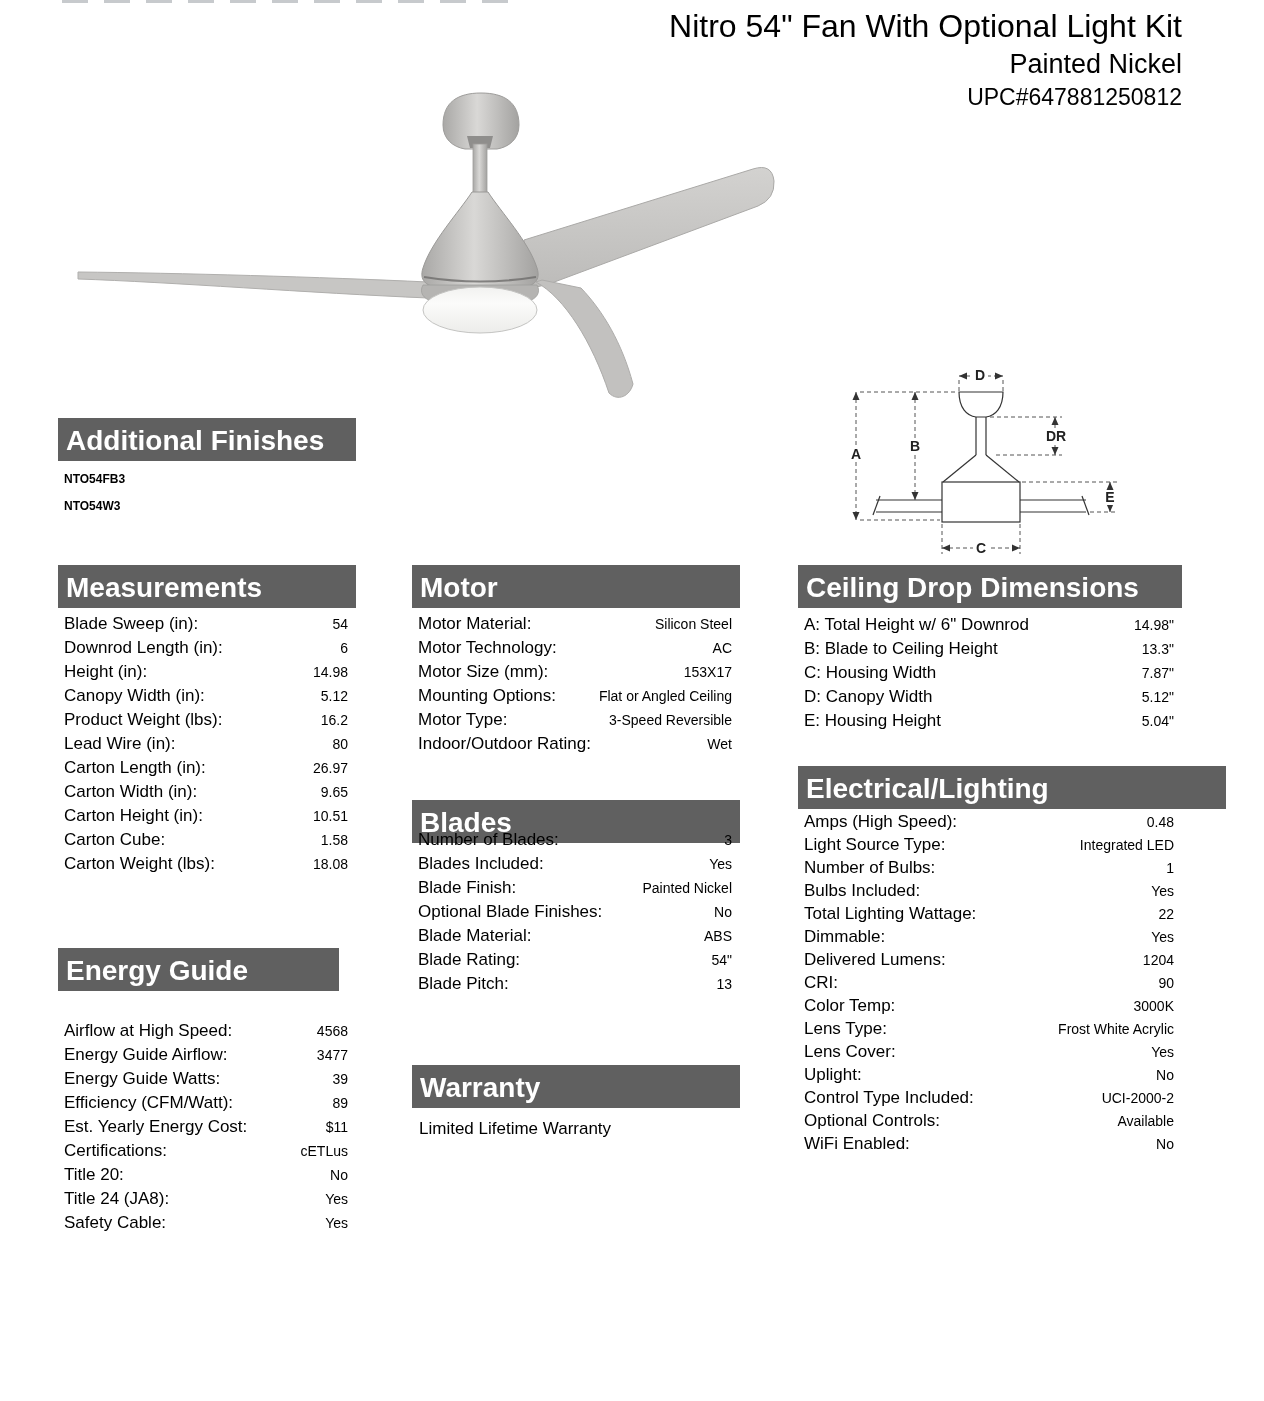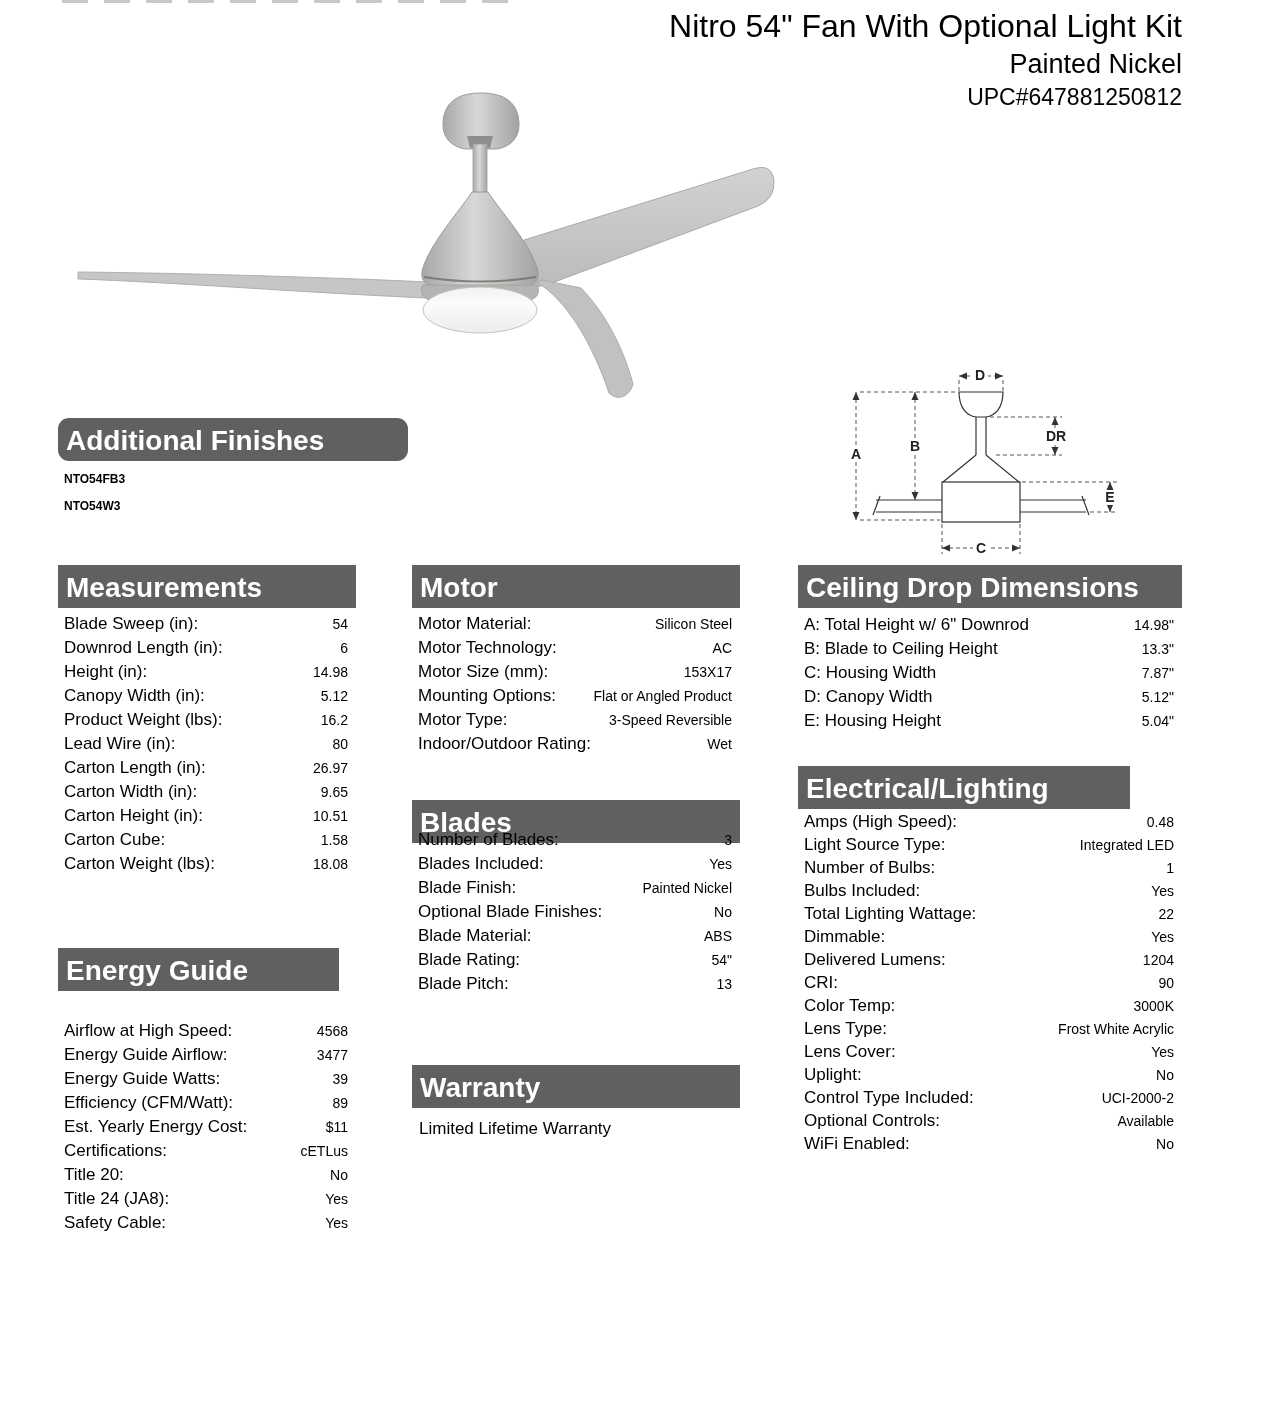--- a/index.html
+++ b/index.html
@@ -149,21 +149,21 @@
     <text x="85" y="91">B</text>
     <rect x="213" y="68" width="25" height="16" fill="#fff"></rect>
     <text x="226" y="81">DR</text>
     <rect x="272" y="130" width="16" height="15" fill="#fff"></rect>
     <text x="280" y="142">E</text>
     <rect x="143" y="181" width="16" height="15" fill="#fff"></rect>
     <text x="151" y="193">C</text>
   </g>
 </svg>
 
-<div class="abs section-header" style="left:58px;top:418px;width:350px;border-radius:11px;">Additional Finishes</div>
+<div class="abs section-header" style="left:58px;top:418px;width:298px;">Additional Finishes</div>
 <div class="abs" style="left:58px;top:466px;width:298px;">
   <div class="finish-item">NTO54FB3</div>
   <div class="finish-item">NTO54W3</div>
 </div>
 
 <div class="abs section-header" style="left:58px;top:565px;width:298px;">Measurements</div>
 <div class="abs spec-table rows24" style="left:58px;top:612px;width:298px;">
     <div class="spec-row">
       <span class="spec-label">Blade Sweep (in):</span>
       <span class="spec-value">54</span>
@@ -259,21 +259,21 @@
     <div class="spec-row">
       <span class="spec-label">Motor Technology:</span>
       <span class="spec-value">AC</span>
     </div>
     <div class="spec-row">
       <span class="spec-label">Motor Size (mm):</span>
       <span class="spec-value">153X17</span>
     </div>
     <div class="spec-row">
       <span class="spec-label">Mounting Options:</span>
-      <span class="spec-value">Flat or Angled Product</span>
+      <span class="spec-value">Flat or Angled Ceiling</span>
     </div>
     <div class="spec-row">
       <span class="spec-label">Motor Type:</span>
       <span class="spec-value">3-Speed Reversible</span>
     </div>
     <div class="spec-row">
       <span class="spec-label">Indoor/Outdoor Rating:</span>
       <span class="spec-value">Wet</span>
     </div>
   </div>
@@ -330,21 +330,21 @@
     <div class="spec-row">
       <span class="spec-label">D: Canopy Width</span>
       <span class="spec-value">5.12"</span>
     </div>
     <div class="spec-row">
       <span class="spec-label">E: Housing Height</span>
       <span class="spec-value">5.04"</span>
     </div>
   </div>
 
-<div class="abs section-header" style="left:798px;top:766px;width:332px;">Electrical/Lighting</div>
+<div class="abs section-header" style="left:798px;top:766px;width:428px;">Electrical/Lighting</div>
 <div class="abs spec-table rows23" style="left:798px;top:810px;width:384px;">
     <div class="spec-row">
       <span class="spec-label">Amps (High Speed):</span>
       <span class="spec-value">0.48</span>
     </div>
     <div class="spec-row">
       <span class="spec-label">Light Source Type:</span>
       <span class="spec-value">Integrated LED</span>
     </div>
     <div class="spec-row">

